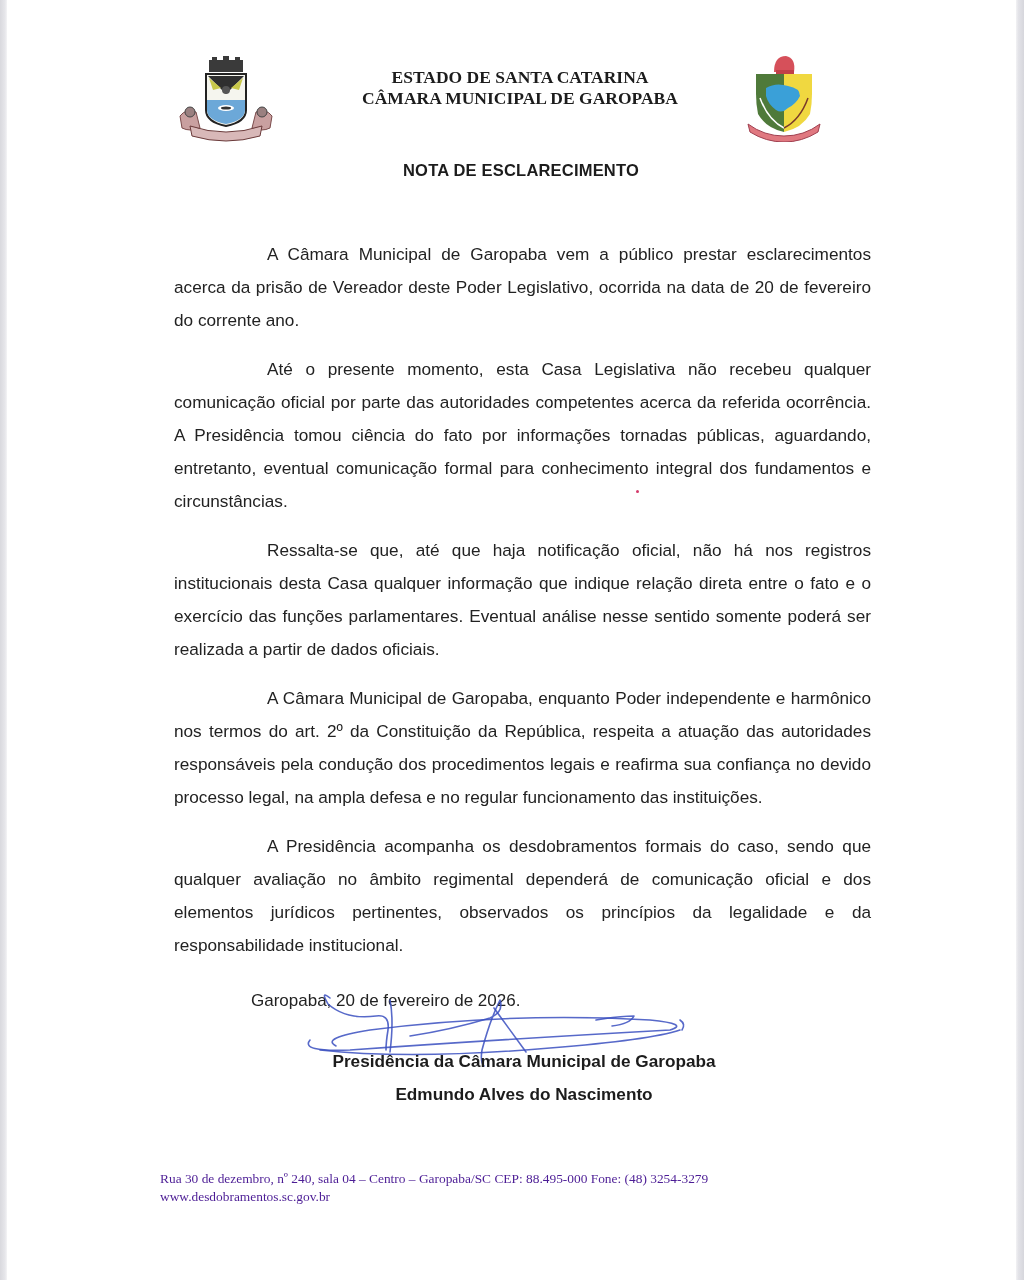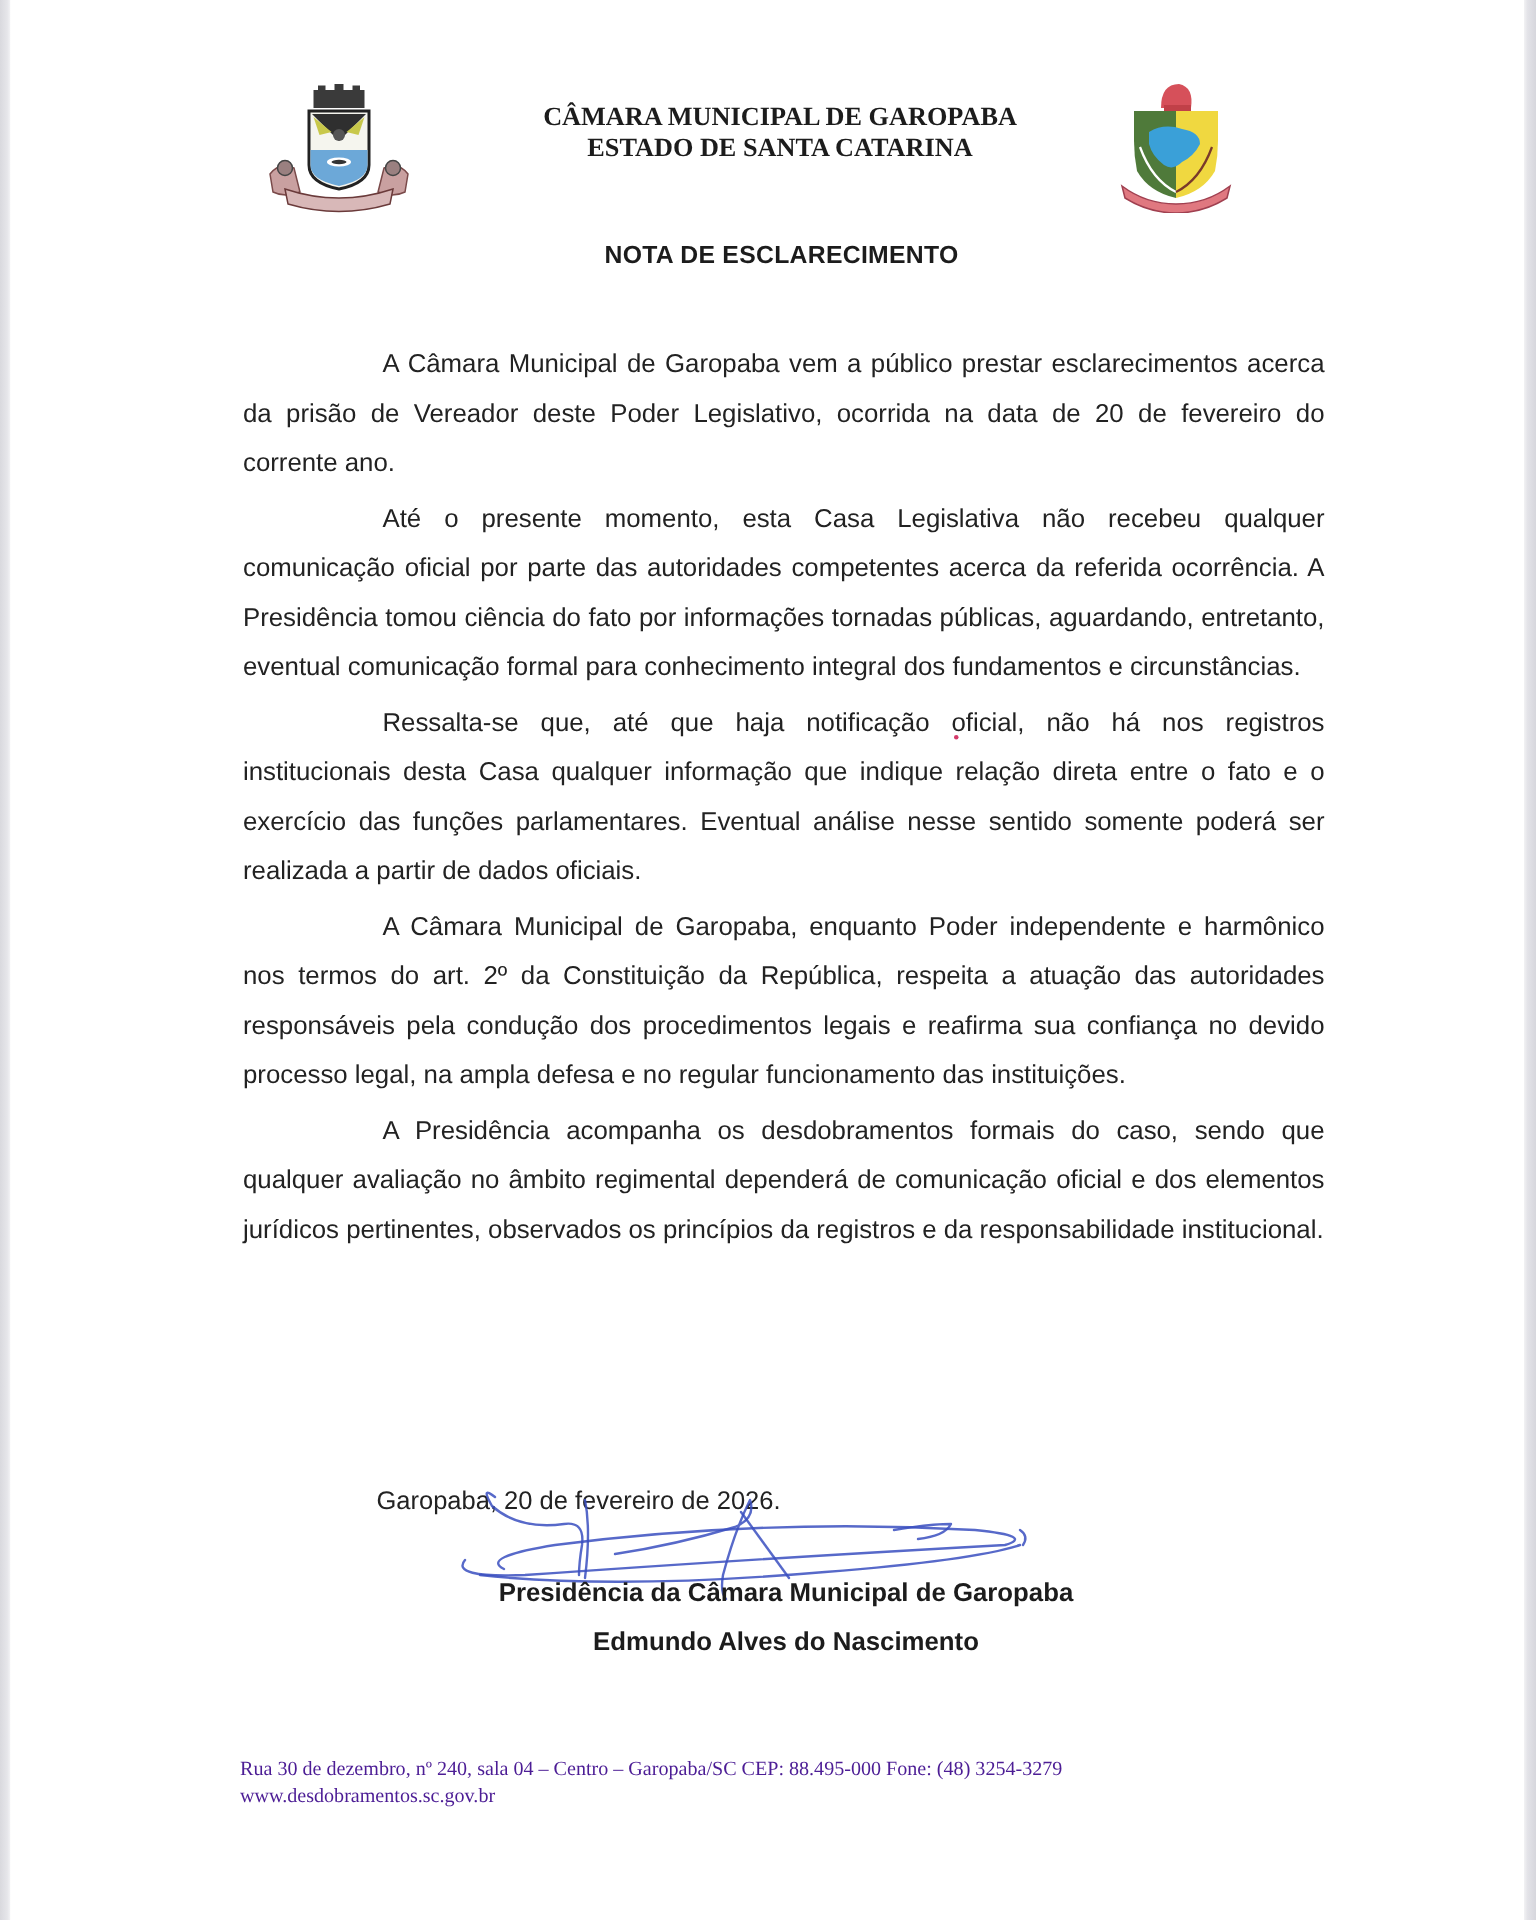--- a/index.html
+++ b/index.html
@@ -60,21 +60,21 @@
     
     .body-text {
       position: absolute; left: 158px; top: 222px; width: 729px;
       font-family: "Liberation Sans", sans-serif;
       font-size: 17.2px;
       line-height: 33px;
       color: #222;
       text-align: justify;
     }
     .para {
-      margin: 4px;
+      margin: 16px;
       text-indent: 93px;
     }
 
     .date-line {
       position: absolute; left: 251px; top: 984px;
       font-size: 17px; line-height: 33px;
       color: #222;
       white-space: nowrap;
     }
     .signature {
@@ -134,22 +134,22 @@
   <path d="M32 20 L68 20 L50 38 Z" fill="#2f2f2f"></path>
   <path d="M33 22 L45 32 L37 34 Z" fill="#c8c84a"></path>
   <path d="M67 22 L55 32 L63 34 Z" fill="#c8c84a"></path>
   <circle cx="50" cy="34" r="4" fill="#555"></circle>
   <path d="M31 44 L69 44 L69 54 Q69 64 50 68 Q31 64 31 54 Z" fill="#6ca8d8"></path>
   <ellipse cx="50" cy="52" rx="8" ry="3" fill="#ffffff"></ellipse>
   <ellipse cx="50" cy="52" rx="5" ry="1.5" fill="#333"></ellipse>
 </svg>
 
 <div class="header-block">
+  <div class="header-line">ESTADO DE SANTA CATARINA</div>
   <div class="header-line">CÂMARA MUNICIPAL DE GAROPABA</div>
-  <div class="header-line">ESTADO DE SANTA CATARINA</div>
 </div>
 
 <svg class="crest-right" viewBox="0 0 80 88">
 
   <path d="M30 18 Q30 2 42 2 Q52 4 50 18 Z" fill="#d6505a"></path>
   <rect x="32" y="16" width="18" height="4" fill="#c04048"></rect>
 
   <path d="M12 20 L40 20 L40 78 Q22 74 14 60 Q12 50 12 40 Z" fill="#4f7a3a"></path>
   <path d="M40 20 L68 20 L68 40 Q68 50 66 60 Q58 74 40 78 Z" fill="#f0d840"></path>
 
@@ -161,21 +161,21 @@
   <path d="M4 70 Q20 82 40 82 Q60 82 76 70 L74 78 Q58 88 40 88 Q22 88 6 78 Z" fill="#e07880" stroke="#a04050" stroke-width="1"></path>
 </svg>
 
 <div class="doc-title">NOTA DE ESCLARECIMENTO</div>
 
 <div class="body-text">
   <p class="para">A Câmara Municipal de Garopaba vem a público prestar esclarecimentos acerca da prisão de Vereador deste Poder Legislativo, ocorrida na data de 20 de fevereiro do corrente ano.</p>
   <p class="para">Até o presente momento, esta Casa Legislativa não recebeu qualquer comunicação oficial por parte das autoridades competentes acerca da referida ocorrência. A Presidência tomou ciência do fato por informações tornadas públicas, aguardando, entretanto, eventual comunicação formal para conhecimento integral dos fundamentos e circunstâncias.</p>
   <p class="para">Ressalta-se que, até que haja notificação oficial, não há nos registros institucionais desta Casa qualquer informação que indique relação direta entre o fato e o exercício das funções parlamentares. Eventual análise nesse sentido somente poderá ser realizada a partir de dados oficiais.</p>
   <p class="para">A Câmara Municipal de Garopaba, enquanto Poder independente e harmônico nos termos do art. 2º da Constituição da República, respeita a atuação das autoridades responsáveis pela condução dos procedimentos legais e reafirma sua confiança no devido processo legal, na ampla defesa e no regular funcionamento das instituições.</p>
-  <p class="para">A Presidência acompanha os desdobramentos formais do caso, sendo que qualquer avaliação no âmbito regimental dependerá de comunicação oficial e dos elementos jurídicos pertinentes, observados os princípios da registros e da responsabilidade institucional.</p>
+  <p class="para">A Presidência acompanha os desdobramentos formais do caso, sendo que qualquer avaliação no âmbito regimental dependerá de comunicação oficial e dos elementos jurídicos pertinentes, observados os princípios da legalidade e da responsabilidade institucional.</p>
 </div>
 
 <div class="stray-mark"></div>
 
 <div class="date-line">Garopaba, 20 de fevereiro de 2026.</div>
 
 <svg class="signature" viewBox="0 0 420 80">
   <g id="sig-strokes" fill="none" stroke-width="1.6" stroke-linecap="round" stroke-linejoin="round" stroke="#3a4fc0" stroke-opacity="0.85">
     <path d="M40 8 Q30 0 38 14 Q56 30 86 26 Q100 24 98 40 Q96 52 96 60"></path>
     <path d="M100 10 Q104 30 100 62"></path>

